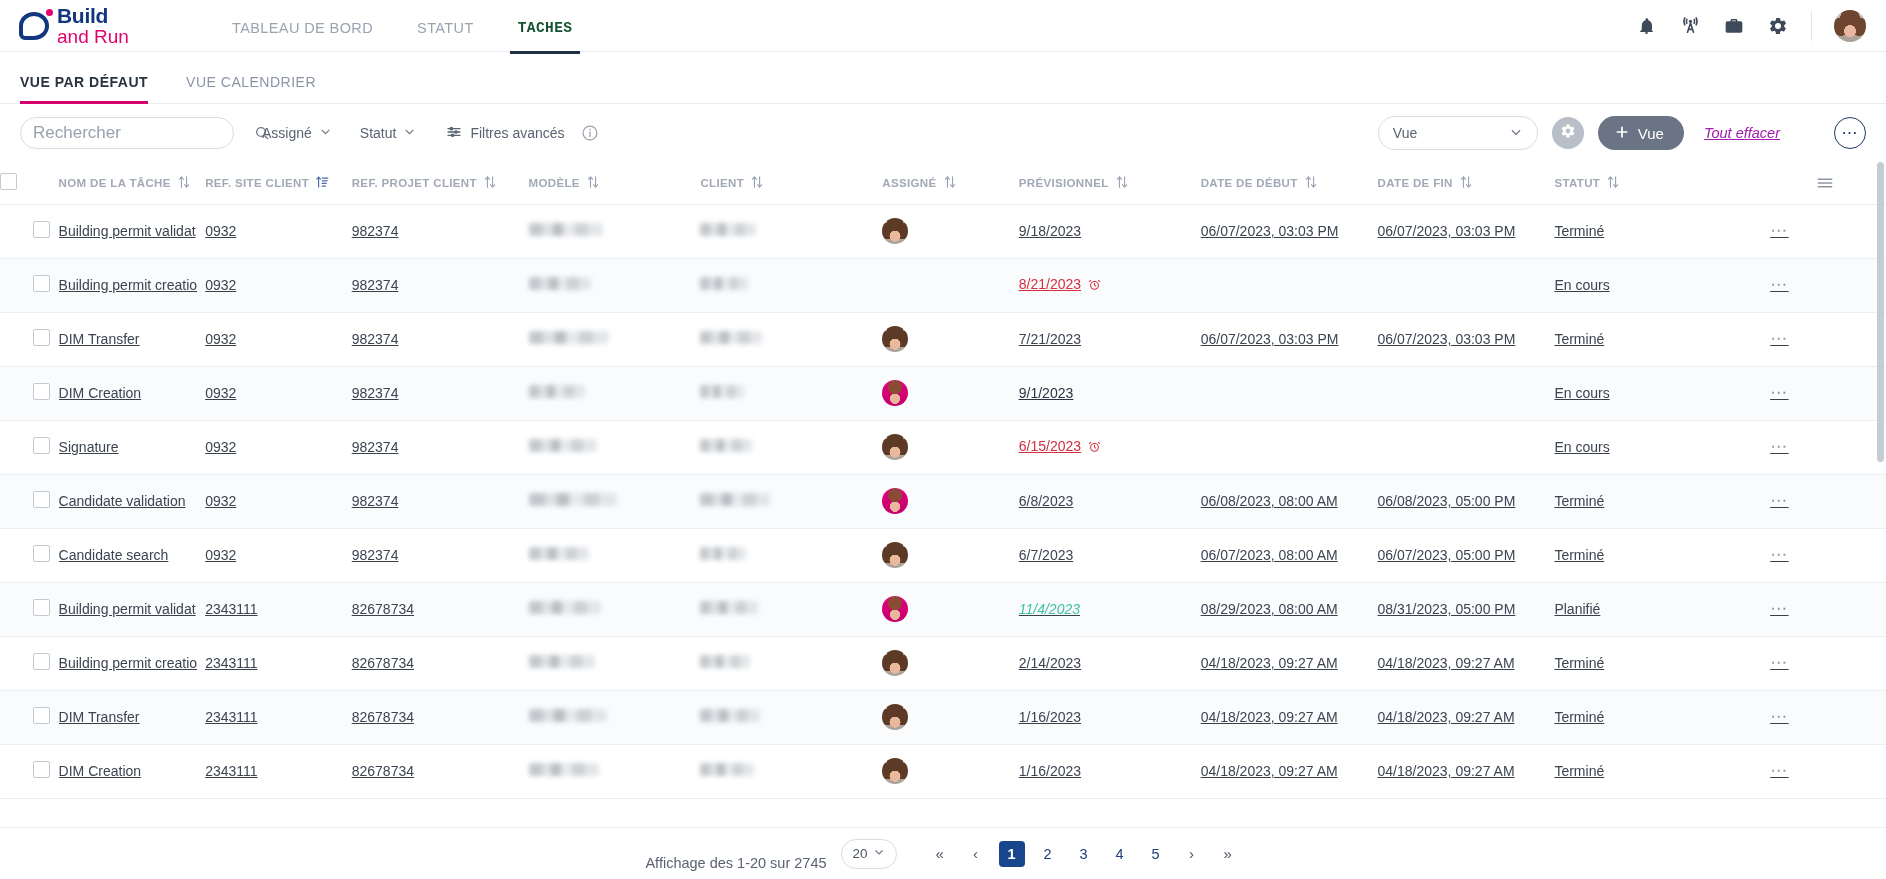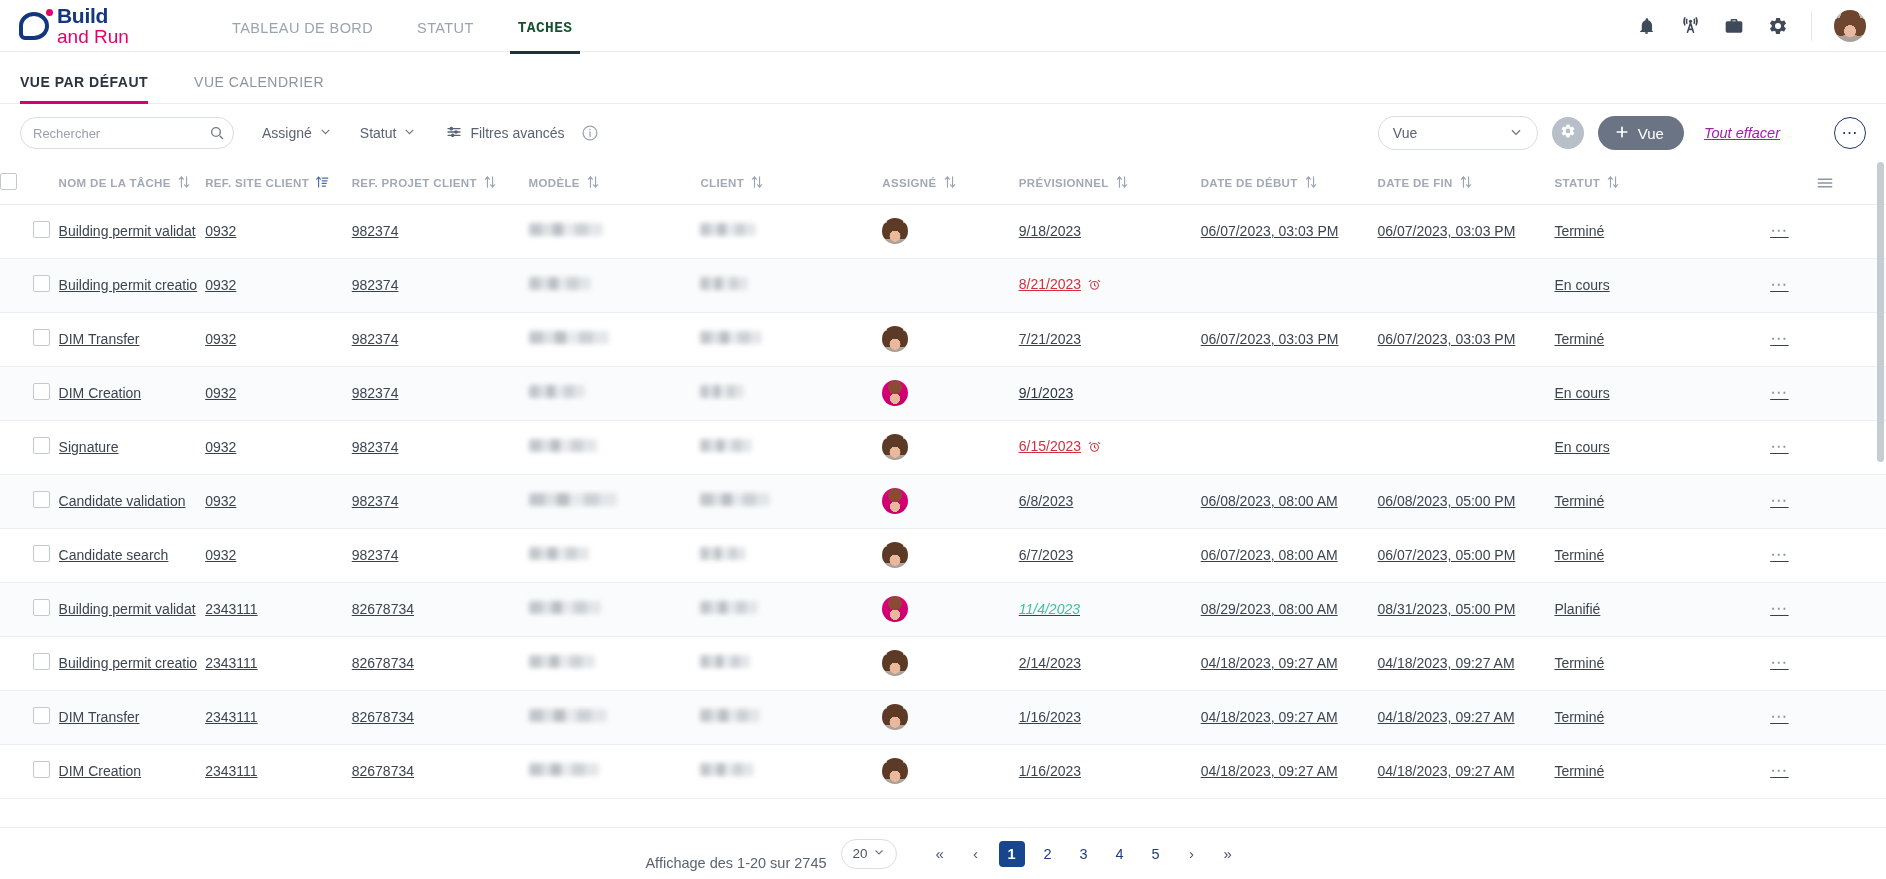--- a/index.html
+++ b/index.html
@@ -56,41 +56,41 @@
       radial-gradient(circle at 50% 66%, #e8b9a0 0 22%, transparent 23%),
       radial-gradient(circle at 50% 26%, #6e4630 0 34%, transparent 35%),
       radial-gradient(circle at 22% 52%, #6e4630 0 30%, transparent 31%),
       radial-gradient(circle at 78% 52%, #6e4630 0 30%, transparent 31%),
       linear-gradient(#c9c3bd, #a89f97);
   }
 
   
   .viewtabs {
     height: 52px; display: flex; align-items: flex-end;
-    border-bottom: 1px solid #e9ecef; background: #fff; padding-left: 20px; gap: 8px;
+    border-bottom: 1px solid #e9ecef; background: #fff; padding-left: 20px;
   }
   .vtab {
     font-size: 14px; letter-spacing: 0.5px; color: #8b94a3;
     padding: 0 18px 13px 0; margin-right: 20px; cursor: pointer; position: relative;
   }
   .vtab.active { color: #2a3340; font-weight: bold; }
   .vtab.active::after {
     content:""; position:absolute; left:0; right:18px; bottom:-1px; height:3px; background:#d6006e;
   }
 
   
   .filterbar {
     height: 58px; display: flex; align-items: center; padding: 0 20px; background: #fff;
   }
   .search-box {
     width: 214px; height: 32px; border: 1px solid #d8dde3; border-radius: 16px;
     display: flex; align-items: center; padding: 0 12px; background: #fff;
   }
   .search-box input {
-    border: none; outline: none; flex: 1; font-size: 13px; color: #555d69;
+    border: none; outline: none; flex: 1; font-size: 17px; color: #555d69;
     font-family: "Liberation Sans", sans-serif; background: transparent;
   }
   .search-box input::placeholder { color: #99a1ad; }
   .search-icon { color: #707a88; display:flex; }
 
   .fdrop {
     display: flex; align-items: center; gap: 7px; margin-left: 28px;
     font-size: 14px; color: #5a6372; cursor: pointer; white-space: nowrap;
   }
   .chev { color: #6e7785; }

